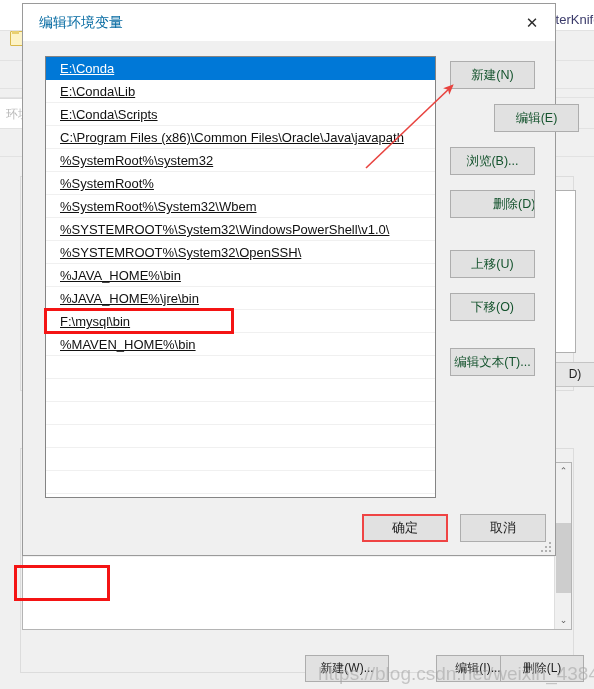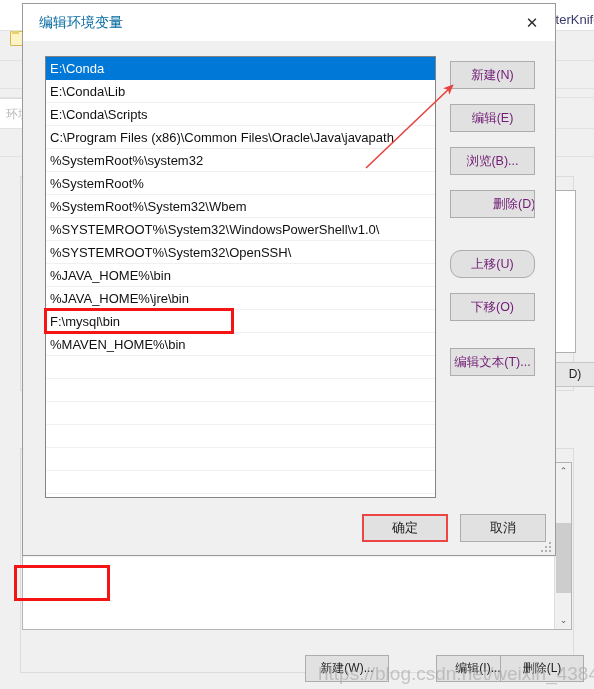--- a/index.html
+++ b/index.html
@@ -121,31 +121,31 @@
     font-size:15px; color:#2b2b2b; font-family:"DejaVu Sans", sans-serif;
   }
 
   
   .listbox {
     position:absolute; left:22px; top:52px; width:391px; height:442px;
     background:#ffffff; border:1px solid #848484; overflow:hidden;
   }
   .lb-row {
     height:23px; line-height:23px; font-size:13px; color:#111;
-    border-bottom:1px solid #f0f0f0; padding-left:4px;
-    white-space:nowrap; overflow:hidden;
+    border-bottom:1px solid #f0f0f0; padding-left:14px;
+    white-space:nowrap; overflow:hidden;text-decoration:underline;
   }
   .lb-row.selected { background:#0078d7; color:#ffffff; border-bottom-color:#0078d7; }
   .lb-empty { height:23px; border-bottom:1px solid #f0f0f0; }
 
   
   .side-btn {
     position:absolute; left:427px; width:85px; height:28px;
     background:#e1e1e1; border:1px solid #adadad;
-    font-size:12.5px; color:#701a75; text-align:center; line-height:26px;
+    font-size:12.5px; color:#14532d; text-align:center; line-height:26px;
     white-space:nowrap; overflow:hidden;
   }
 
   
   .dlg-btn {
     position:absolute; width:86px; height:28px; background:#e1e1e1;
     border:1px solid #adadad; font-size:13px; color:#1b1b1b;
     text-align:center; line-height:26px; white-space:nowrap;
   }
   .dlg-btn.primary { border:2px solid #ef4444; line-height:24px; }
@@ -264,24 +264,24 @@
           <div class="lb-empty"></div>
           <div class="lb-empty"></div>
           <div class="lb-empty"></div>
           <div class="lb-empty"></div>
           <div class="lb-empty"></div>
         </div>
     </div>
 
     <div id="side-buttons">
         <div class="side-btn" style="top: 57px;"><span>新建(N)</span></div>
-        <div class="side-btn" style="top: 100px;"><span>编辑(E)</span></div>
+        <div class="side-btn" style="top: 100px; margin-left: 44px;"><span>编辑(E)</span></div>
         <div class="side-btn" style="top: 143px;"><span>浏览(B)...</span></div>
         <div class="side-btn" style="top: 186px; padding-left: 42px;"><span>删除(D)</span></div>
-        <div class="side-btn" style="top: 246px; border-radius: 11px;"><span>上移(U)</span></div>
+        <div class="side-btn" style="top: 246px;"><span>上移(U)</span></div>
         <div class="side-btn" style="top: 289px;"><span>下移(O)</span></div>
         <div class="side-btn" style="top: 344px;"><span>编辑文本(T)...</span></div>
       </div>
 
     <div class="dlg-btn primary" style="left:339px; top:510px;">
       <span>确定</span>
     </div>
     <div class="dlg-btn" style="left:437px; top:510px;">
       <span>取消</span>
     </div>

